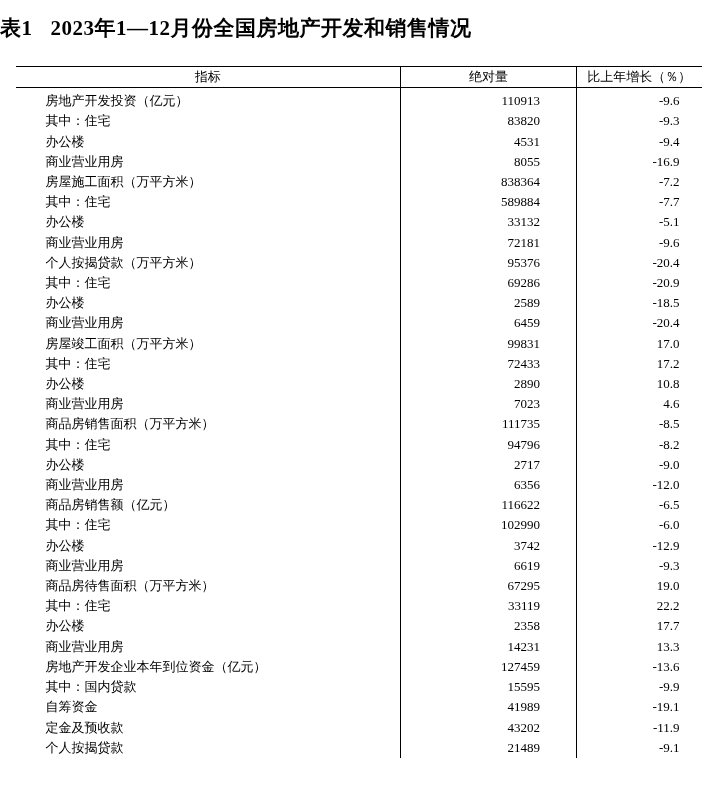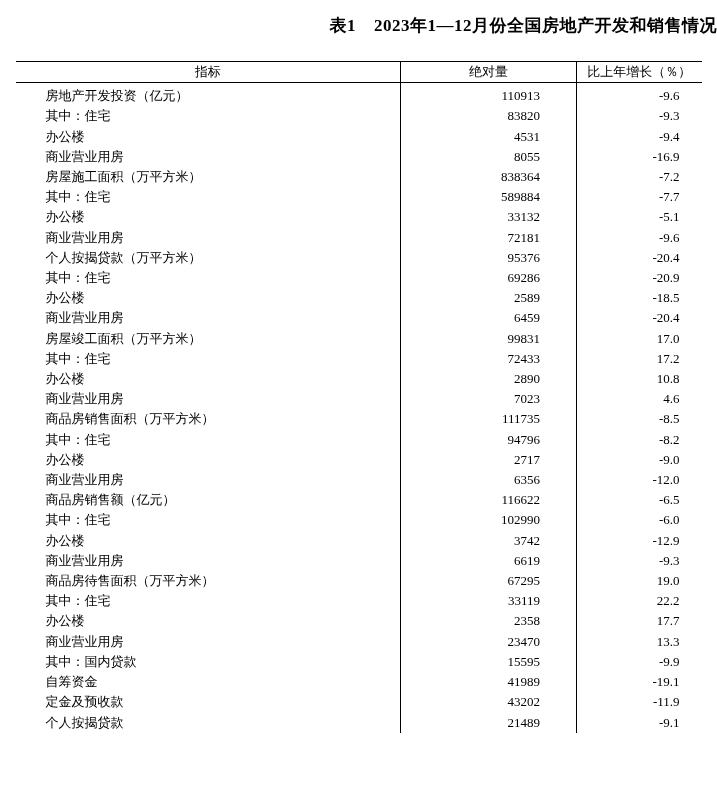--- a/index.html
+++ b/index.html
@@ -14,23 +14,23 @@
     color: #000000;
     overflow: hidden;
   }
   .page {
     width: 717px;
     height: 809px;
     position: relative;
     box-sizing: border-box;
   }
   .title {
-    text-align: right;
+    text-align: left;
     font-weight: bold;
-    font-size: 17px;
+    font-size: 21px;
     letter-spacing: 0.5px;
     padding-top: 14px;
     padding-bottom: 0;
   }
   .title .tnum {
     margin-right: 18px;
   }
   table.data {
     border-collapse: collapse;
     margin: 0 auto;
@@ -237,22 +237,27 @@
           <td class="c2">33119</td>
           <td class="c3">22.2</td>
         </tr>
         <tr>
           <td class="c1 ind-2">办公楼</td>
           <td class="c2">2358</td>
           <td class="c3">17.7</td>
         </tr>
         <tr>
           <td class="c1 ind-2">商业营业用房</td>
-          <td class="c2">23470</td>
+          <td class="c2">14231</td>
           <td class="c3">13.3</td>
+        </tr>
+        <tr>
+          <td class="c1 ind-0">房地产开发企业本年到位资金（亿元）</td>
+          <td class="c2">127459</td>
+          <td class="c3">-13.6</td>
         </tr>
         <tr>
           <td class="c1 ind-1">其中：国内贷款</td>
           <td class="c2">15595</td>
           <td class="c3">-9.9</td>
         </tr>
         <tr>
           <td class="c1 ind-2">自筹资金</td>
           <td class="c2">41989</td>
           <td class="c3">-19.1</td>

